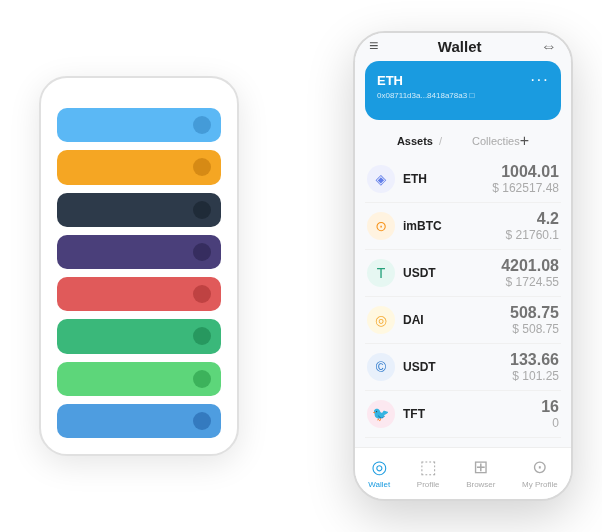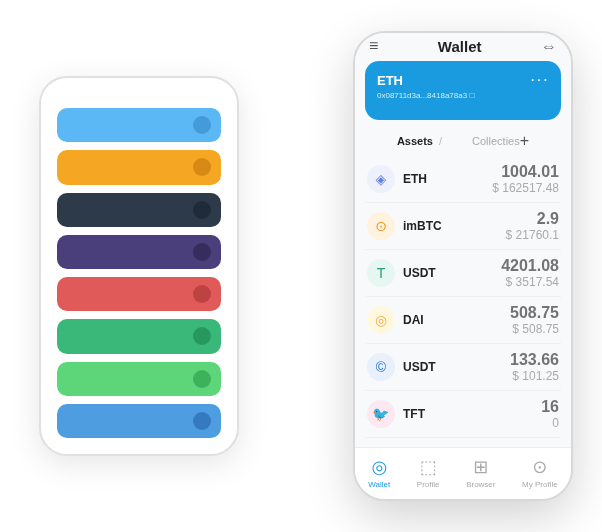--- a/index.html
+++ b/index.html
@@ -324,32 +324,32 @@
             <div class="asset-amount">1004.01</div>
             <div class="asset-value">$ 162517.48</div>
           </div>
         </div>
         <div class="asset-item">
           <div class="asset-left">
             <div class="asset-icon" style="background: rgb(255, 243, 224); color: rgb(247, 147, 26); font-size: 14px;">⊙</div>
             <span class="asset-name">imBTC</span>
           </div>
           <div class="asset-right">
-            <div class="asset-amount">2.9</div>
+            <div class="asset-amount">4.2</div>
             <div class="asset-value">$ 21760.1</div>
           </div>
         </div>
         <div class="asset-item">
           <div class="asset-left">
             <div class="asset-icon" style="background: rgb(230, 247, 242); color: rgb(38, 161, 123); font-size: 14px;">T</div>
             <span class="asset-name">USDT</span>
           </div>
           <div class="asset-right">
             <div class="asset-amount">4201.08</div>
-            <div class="asset-value">$ 3517.54</div>
+            <div class="asset-value">$ 1724.55</div>
           </div>
         </div>
         <div class="asset-item">
           <div class="asset-left">
             <div class="asset-icon" style="background: rgb(255, 248, 225); color: rgb(245, 172, 55); font-size: 14px;">◎</div>
             <span class="asset-name">DAI</span>
           </div>
           <div class="asset-right">
             <div class="asset-amount">508.75</div>
             <div class="asset-value">$ 508.75</div>

